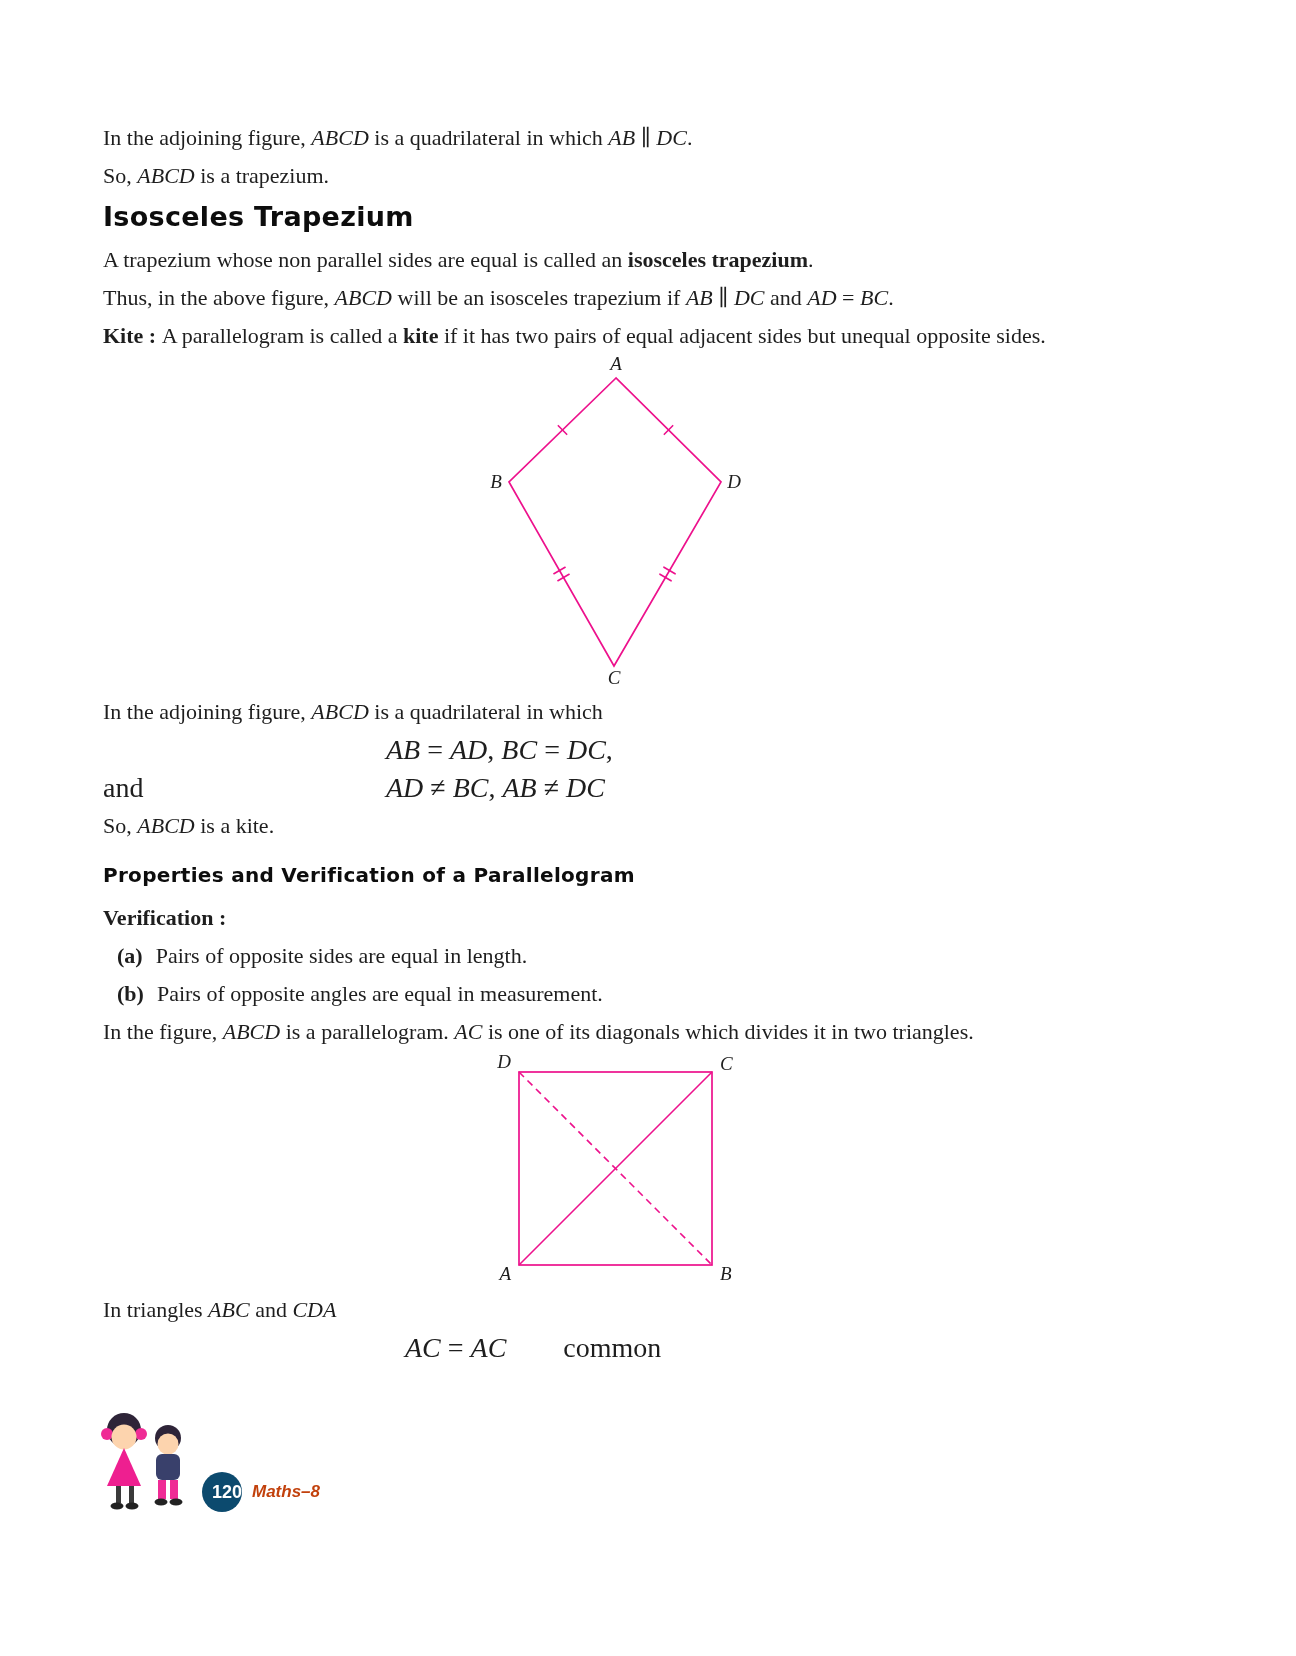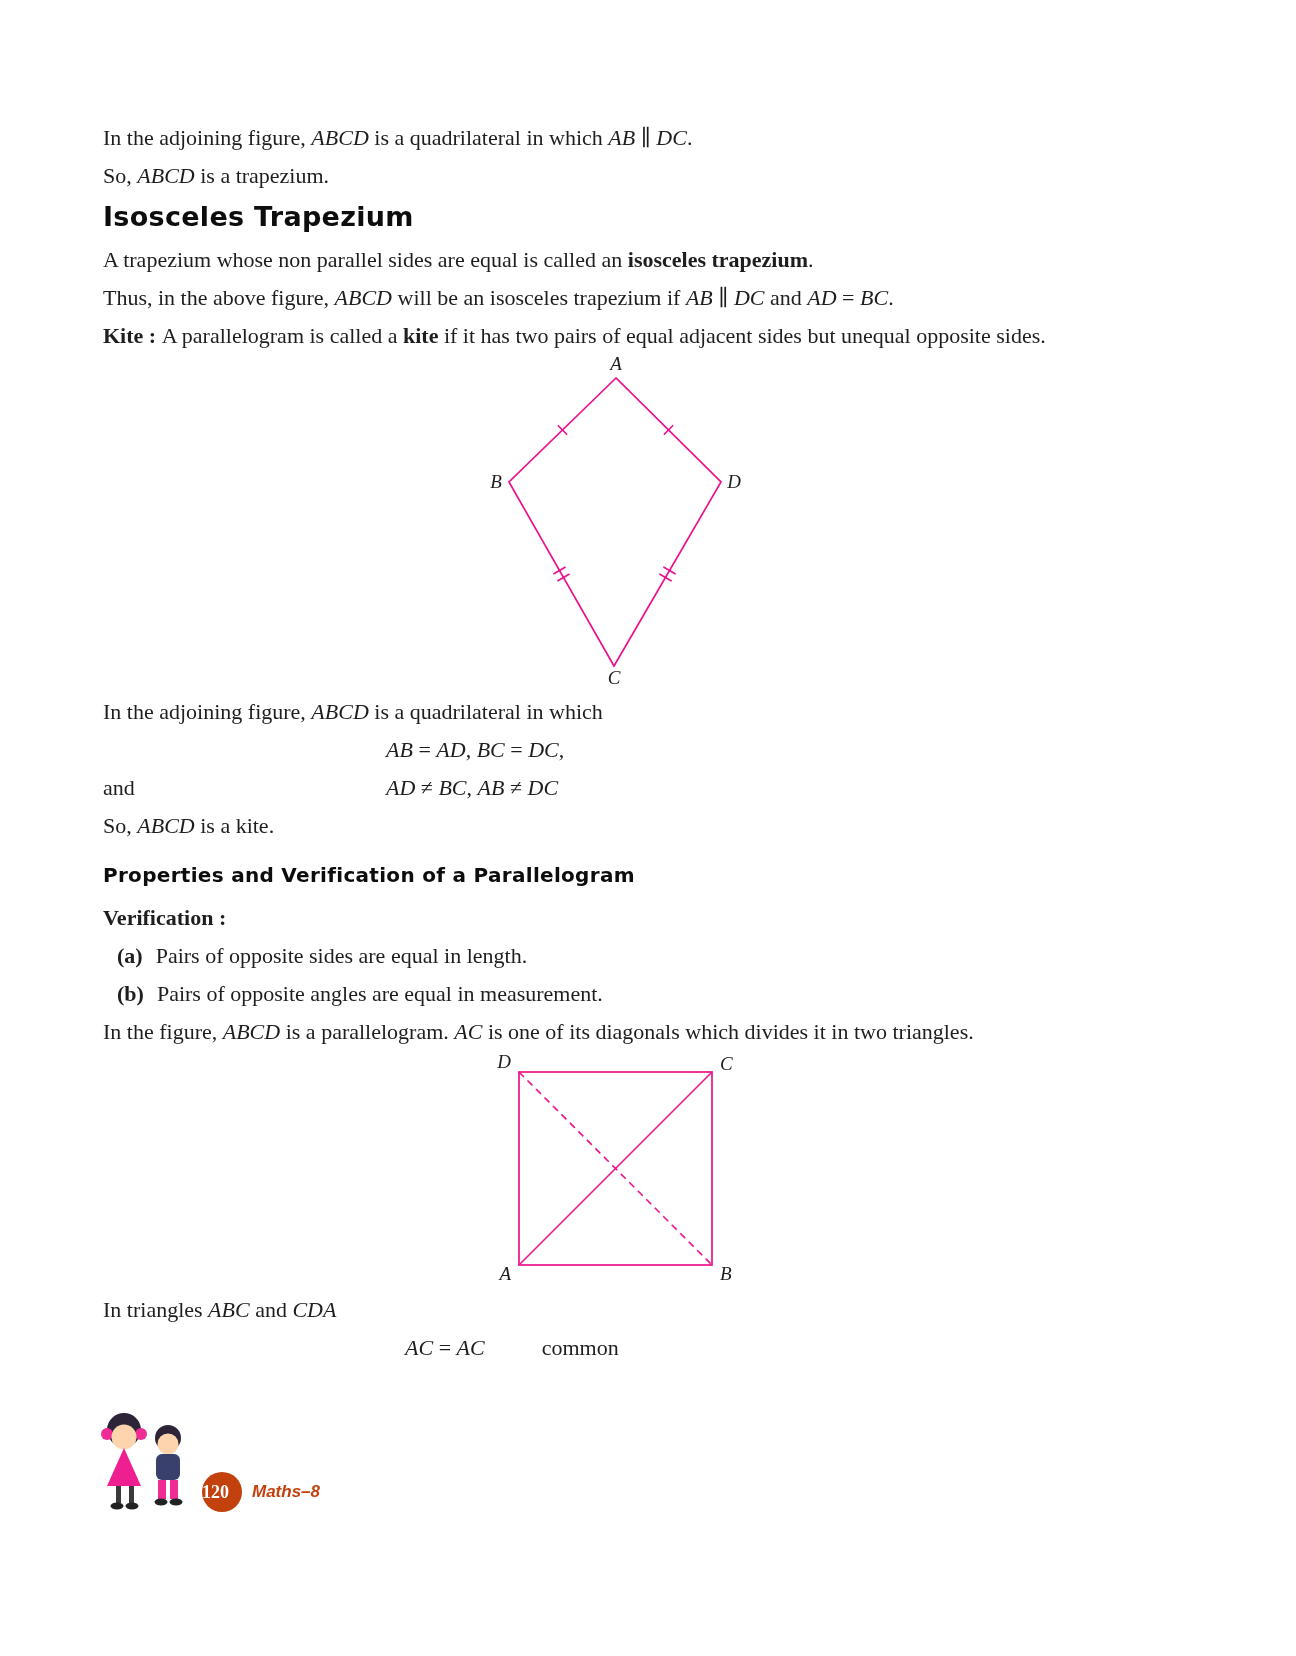--- a/index.html
+++ b/index.html
@@ -16,39 +16,39 @@
   .justify { text-align: justify; }
   .it { font-style: italic; }
   .bd { font-weight: bold; }
   h2.section-heading {
     font-family: "DejaVu Sans", "Liberation Sans", sans-serif;
     font-weight: 800; font-size: 27px; line-height: 34px;
     margin: 6px 0 8px; color: #0d0d0d; letter-spacing: 0.3px;
   }
   h2.big { font-size: 20px; margin: 14px 0 8px; }
   .bold-line { font-weight: bold; }
-  .eq-row { display: flex; font-size: 22px; line-height: 36px; margin: 0 0 2px; }
+  .eq-row { display: flex; font-size: 28px; line-height: 36px; margin: 0 0 2px; }
   .eq-label { flex: 0 0 283px; }
   .eq3-row .eq { margin-left: 302px; }
   .eq3-row .eq-note { margin-left: 57px; }
   .list-item { padding-left: 14px; }
   .list-item .marker { font-weight: bold; margin-right: 13px; }
   .kite-figure { width: 264px; margin: 2px 0 2px 380px; }
   .square-figure { width: 252px; margin: 4px 0 2px 386px; }
   svg text.fig-label {
     font-family: "Liberation Serif", serif;
     font-style: italic; font-size: 19px; fill: #1e1e1e;
   }
   .kids { position: absolute; left: 90px; top: 1398px; }
   .badge {
     position: absolute; left: 202px; top: 1472px;
     width: 40px; height: 40px; border-radius: 50%;
-    background: #c2410c; color: #ffffff;
-    display: flex; align-items: center; justify-content: flex-start;
-    font-family: Liberation Serif, serif; font-weight: bold; font-size: 18px;
+    background: #0c4a6e; color: #ffffff;
+    display: flex; align-items: center; justify-content: flex-end;
+    font-family: Liberation Sans, sans-serif; font-weight: bold; font-size: 18px;
   }
   .book {
     position: absolute; left: 252px; top: 1482px;
     font-family: "Liberation Sans", sans-serif;
     font-style: italic; font-weight: bold; font-size: 17px; color: #c2410c;
   }
 </style>
 </head>
 <body>
 

